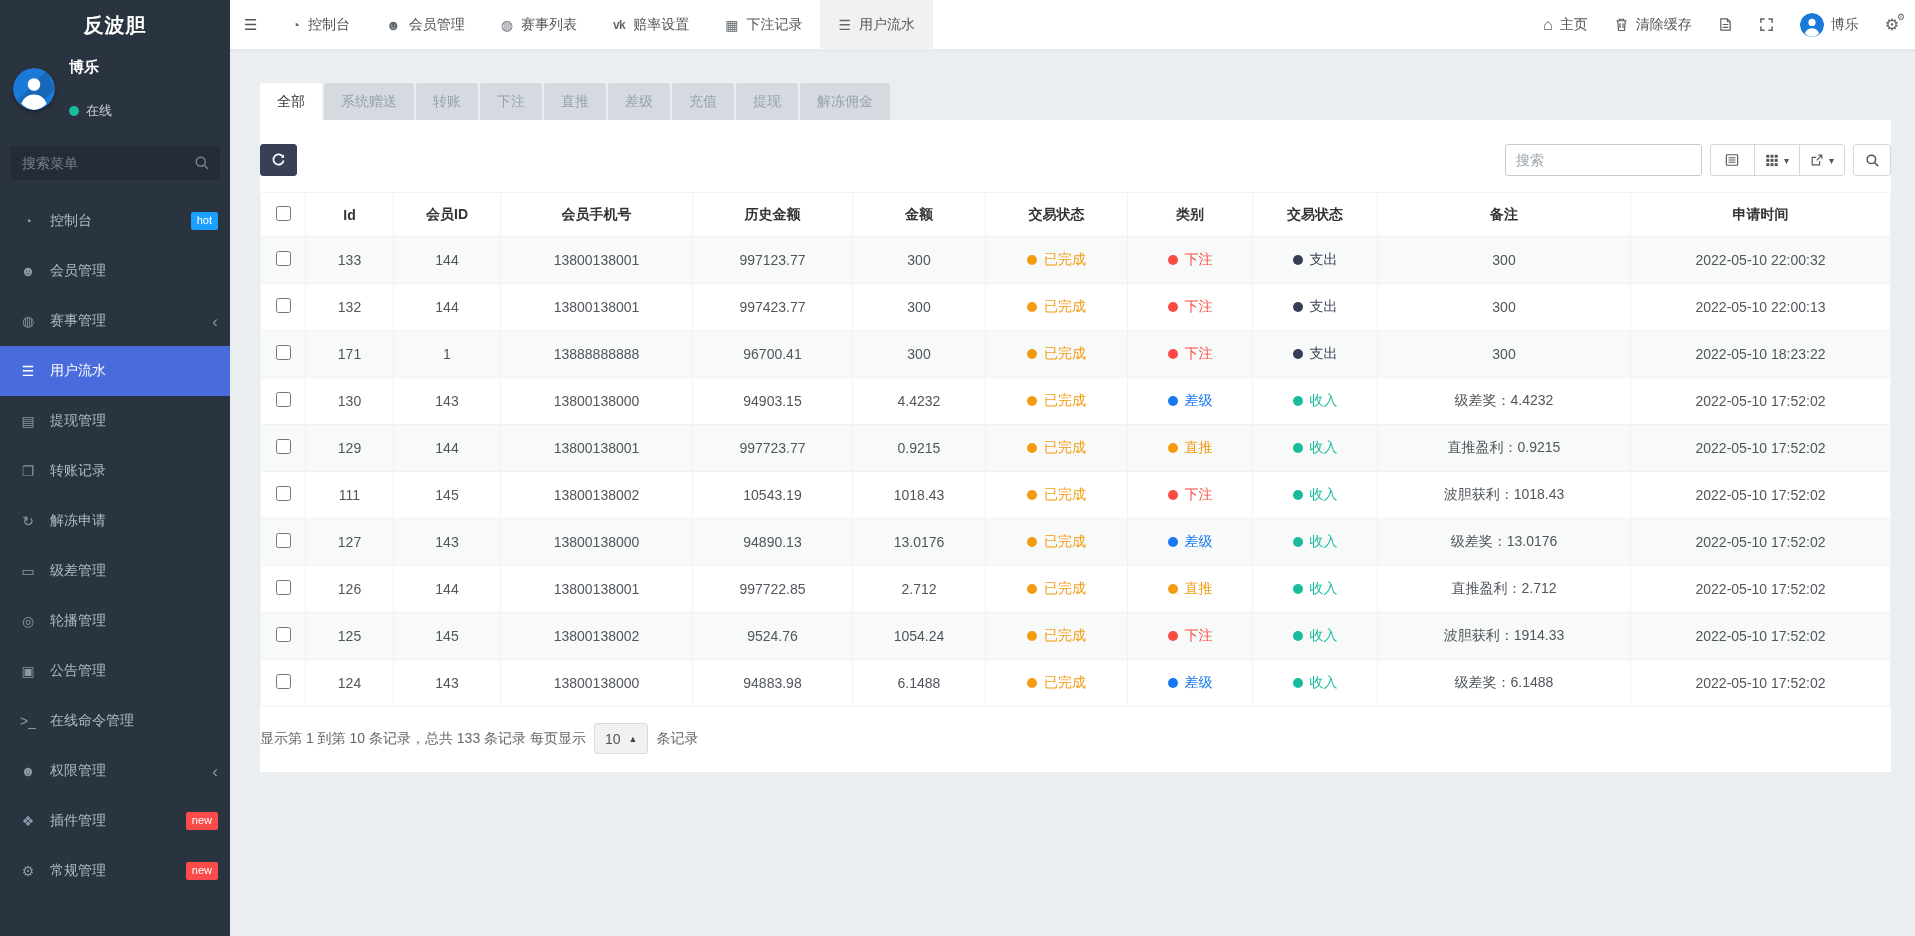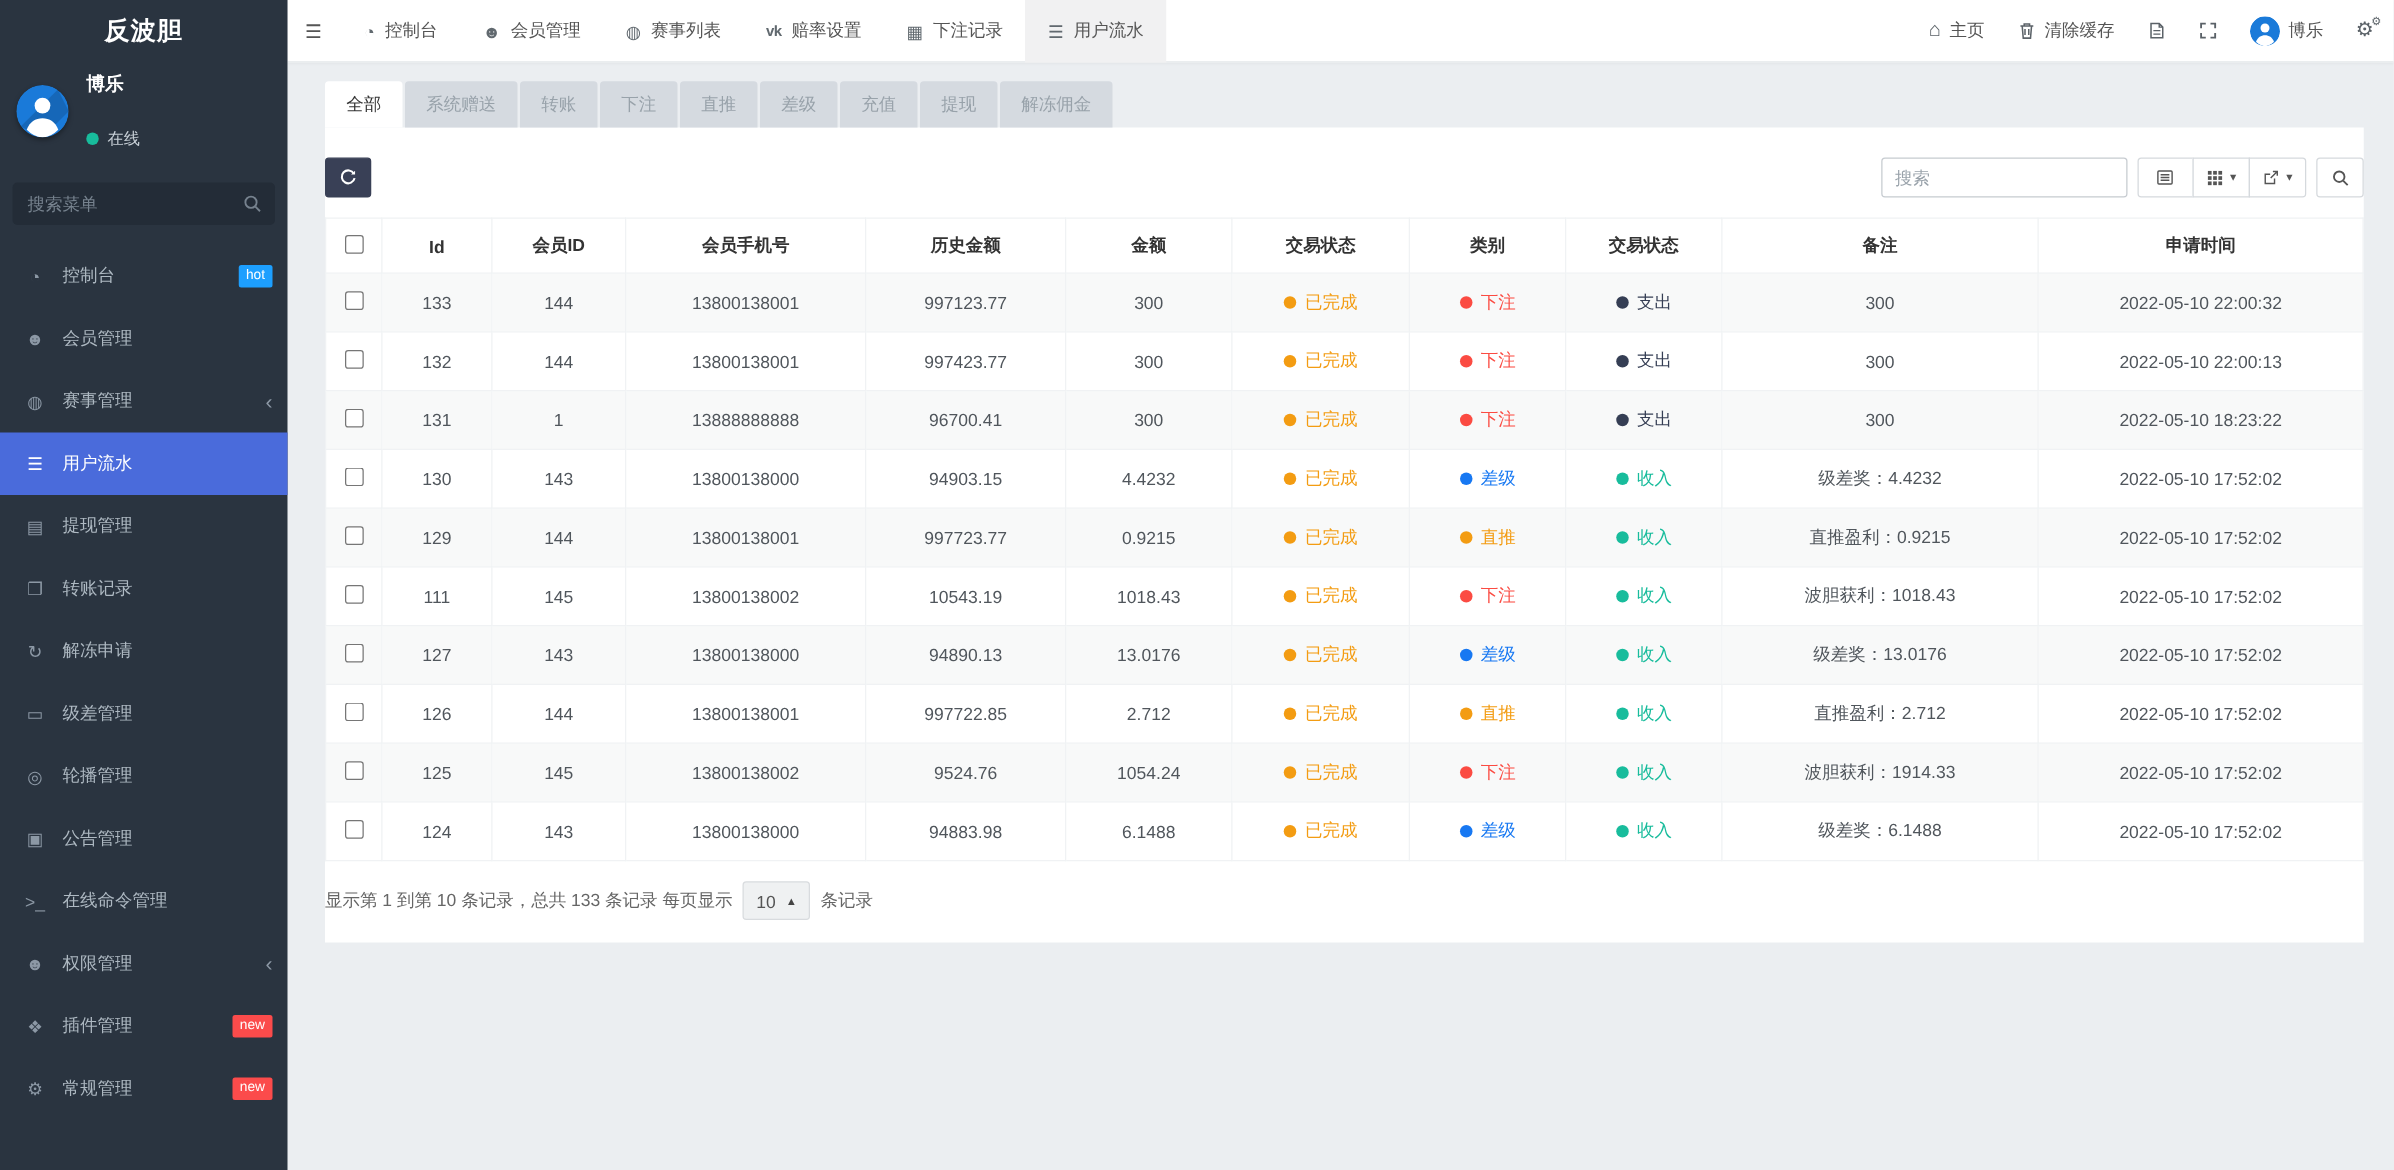--- a/index.html
+++ b/index.html
@@ -45,21 +45,21 @@
   .glyph-vk { font-weight:700; font-size:12px; letter-spacing:-0.5px; }
   .nav-right { margin-left:auto; display:flex; align-items:center; gap:26px; padding-right:16px; }
   .nav-right .tool { display:flex; align-items:center; gap:7px; color:#555; cursor:pointer; }
   .nav-right .icn { width:15px; height:15px; color:#5B6268; display:block; }
   .home-glyph { font-size:16px; color:#5B6268; line-height:1; }
   .avatar-sm { width:24px; height:24px; border-radius:50%; overflow:hidden; }
   .gear-wrap { position:relative; font-size:16px; color:#5B6268; line-height:1; cursor:pointer; }
   .gear-mini { position:absolute; font-size:9px; top:-4px; right:-6px; }
 
   
-  .content { padding:15px 24px 0 30px; }
+  .content { padding:33px 24px 0 30px; }
   .tabs { display:flex; gap:2px; }
   .tab { height:37px; padding:0 17px; display:flex; align-items:center;
     background:#D5DAE0; color:#98A2AA; border-radius:3px 3px 0 0; cursor:pointer; }
   .tab.active { background:#FFF; color:#333; }
   .panel { background:#FFF; padding:24px 0 18px; }
 
   .toolbar { display:flex; align-items:center; margin-bottom:16px; }
   .btn-refresh { width:37px; height:32px; background:#394056; border:1px solid #394056;
     border-radius:3px; color:#FFF; display:flex; align-items:center; justify-content:center;
     cursor:pointer; }
@@ -409,21 +409,21 @@
                 </span></td>
               <td><span class="st">
                   <span class="dot" style="background: rgb(53, 62, 84);"></span>
                   <span style="color: rgb(53, 62, 84);">支出</span>
                 </span></td>
               <td>300</td>
               <td>2022-05-10 22:00:13</td>
             </tr>
             <tr>
               <td><input type="checkbox" style=""></td>
-              <td>131</td>
+              <td>171</td>
               <td>1</td>
               <td>13888888888</td>
               <td>96700.41</td>
               <td>300</td>
               <td><span class="st">
                   <span class="dot" style="background: rgb(243, 156, 18);"></span>
                   <span style="color: rgb(243, 156, 18);">已完成</span>
                 </span></td>
               <td><span class="st">
                   <span class="dot" style="background: rgb(251, 75, 66);"></span>

